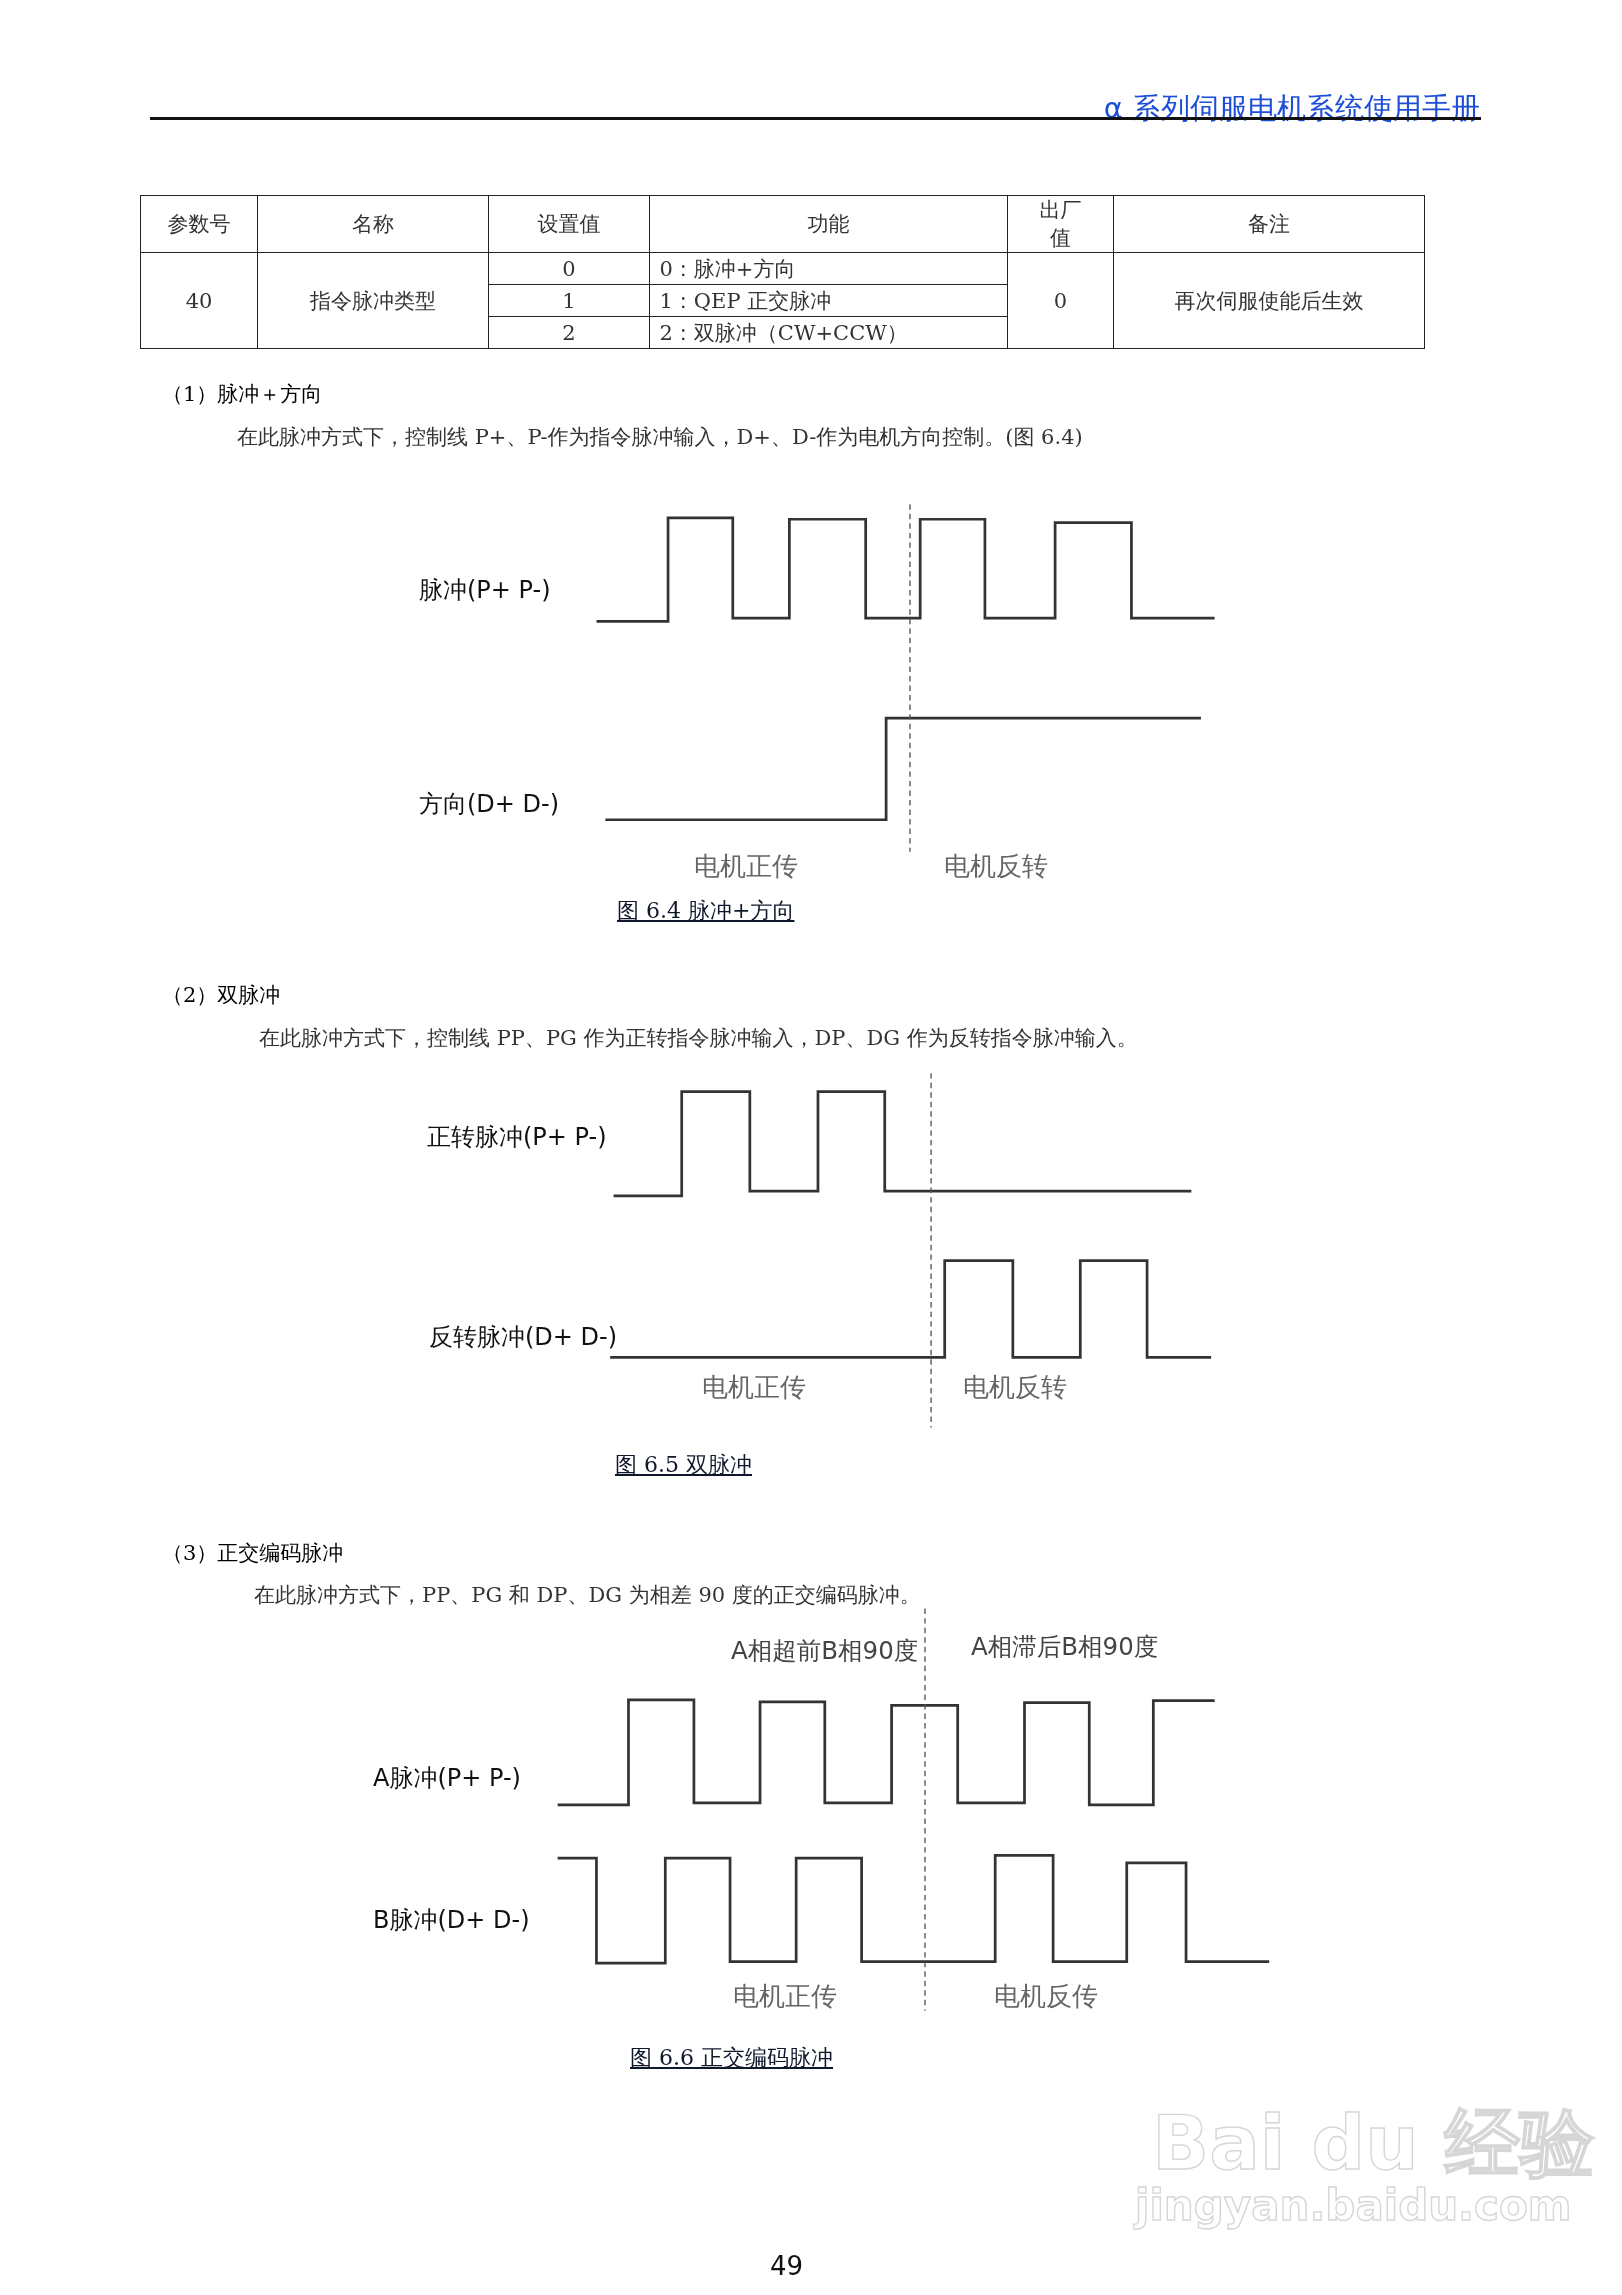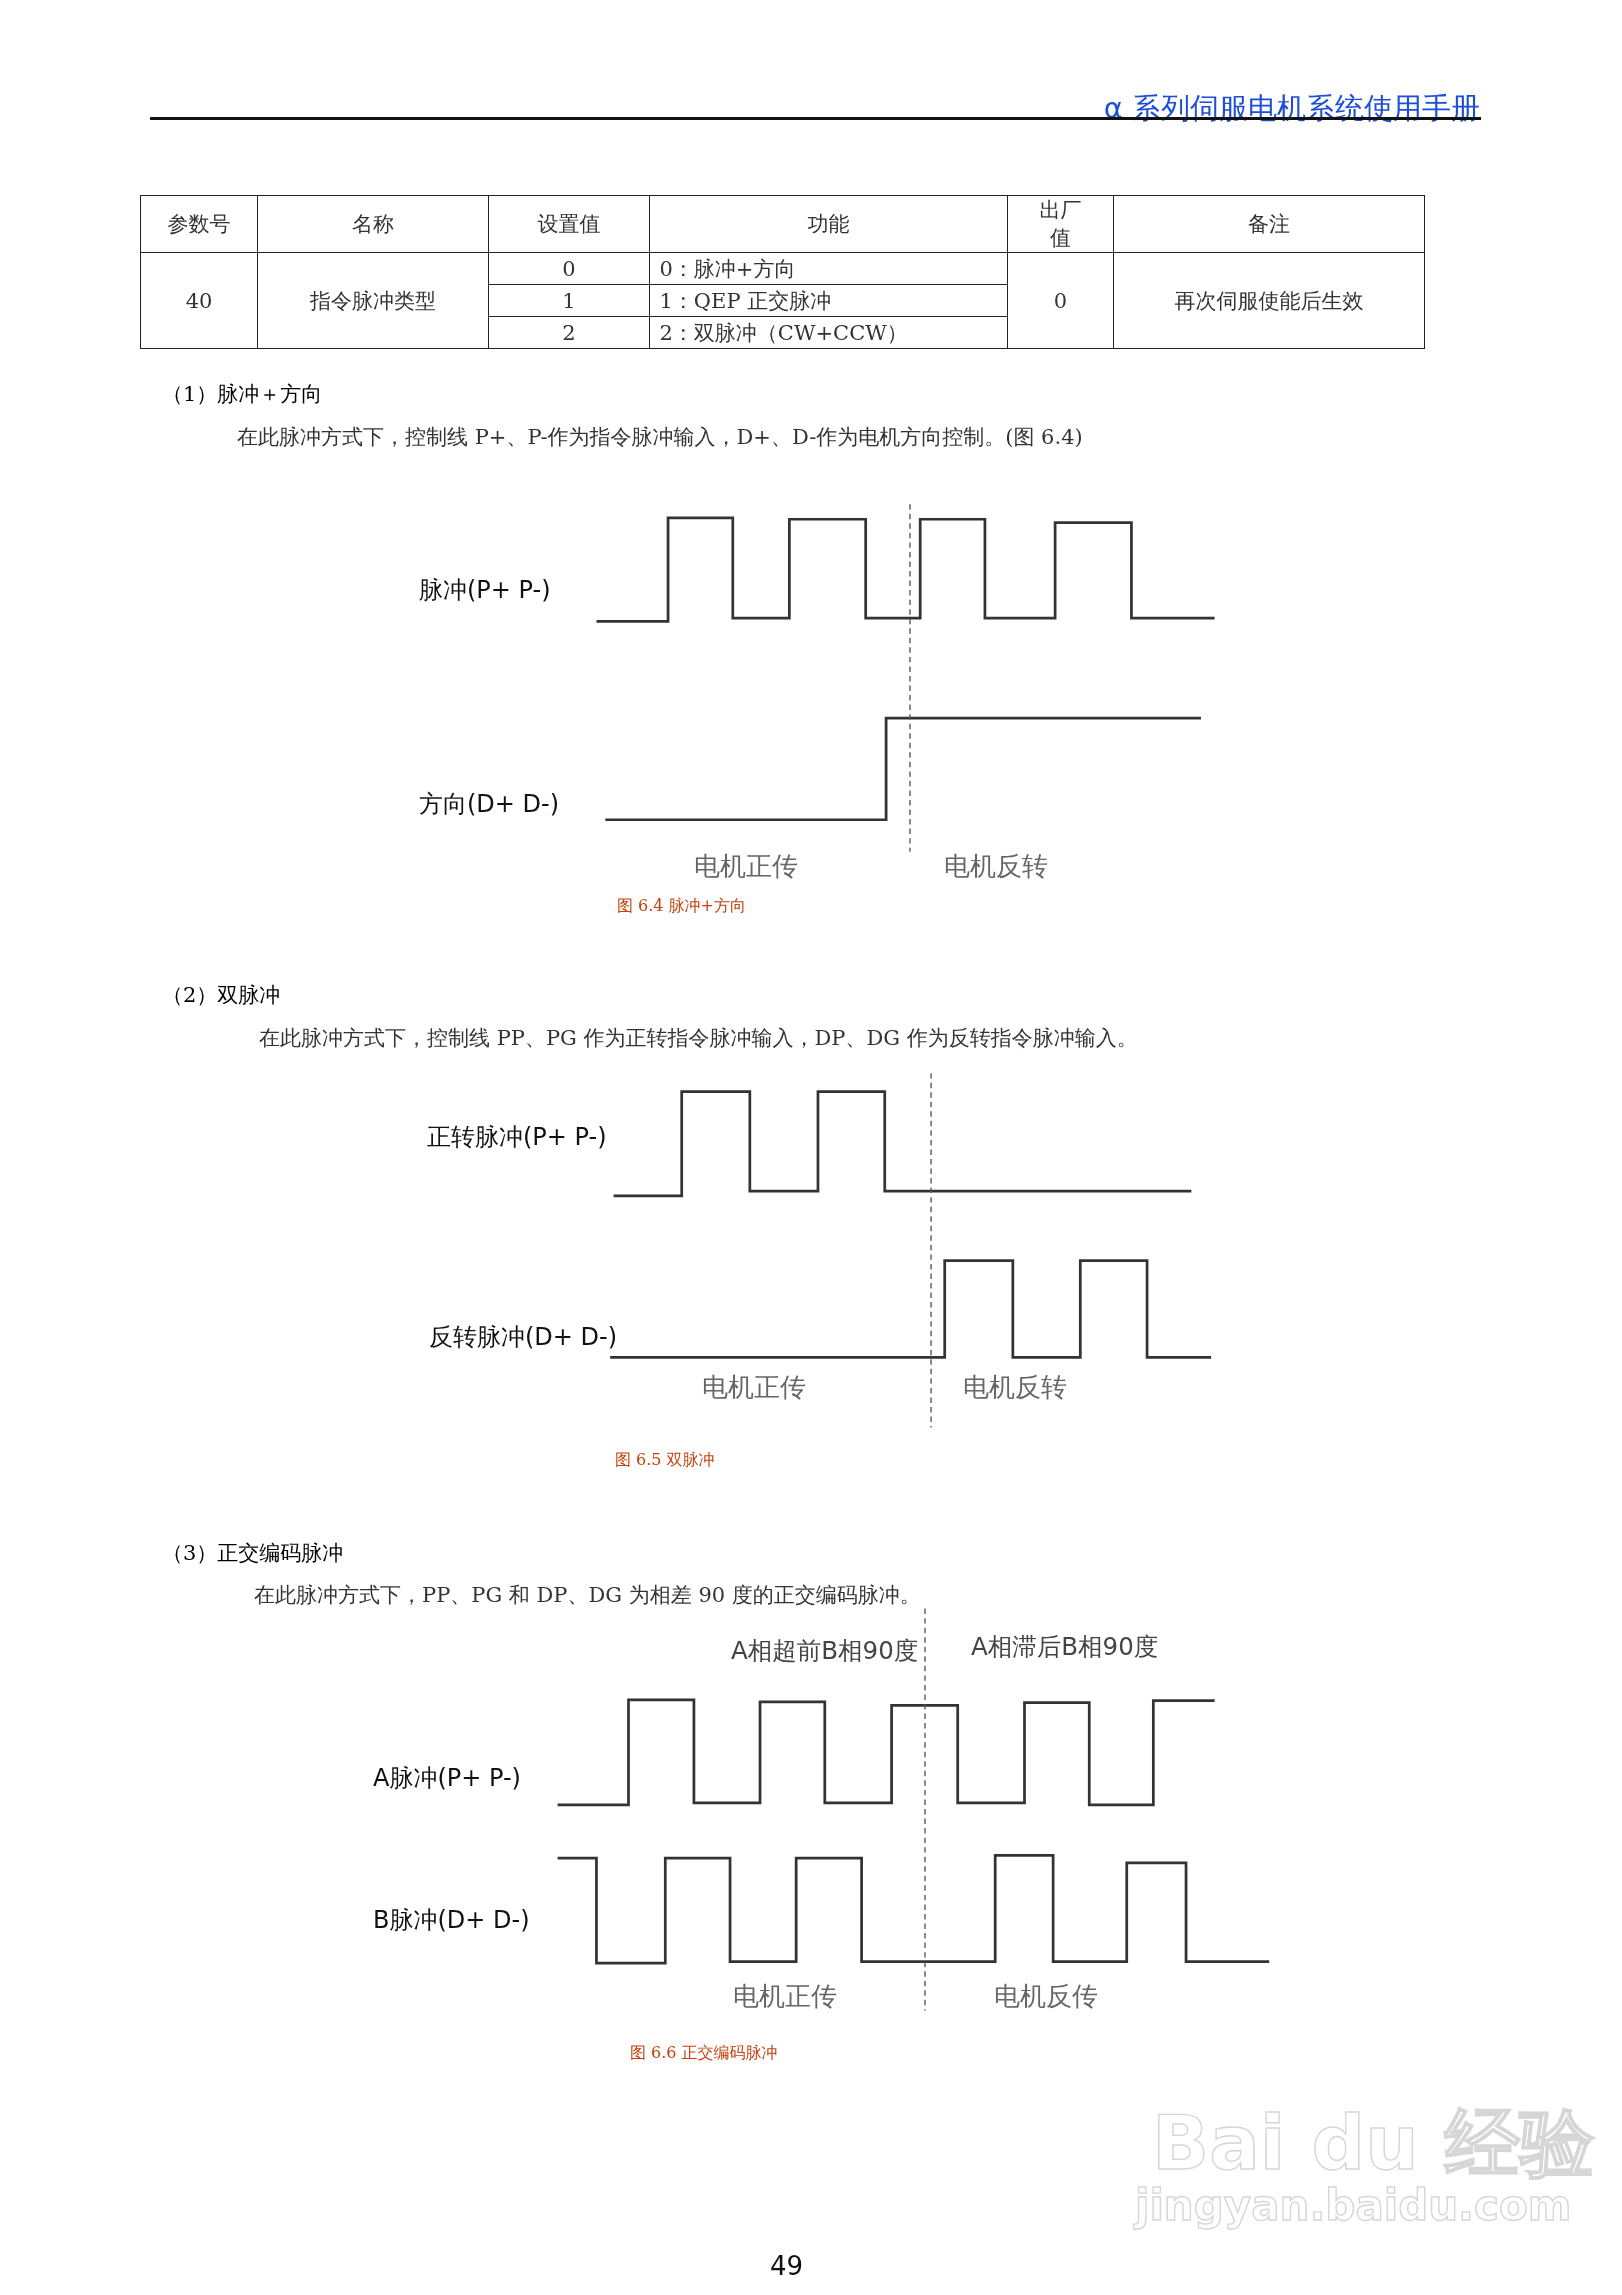--- a/index.html
+++ b/index.html
@@ -12,21 +12,21 @@
 
   table.param { position:absolute; left:140px; top:195px; width:1285px; border-collapse:collapse;
                 font-size:21px; color:#333; }
   table.param td, table.param th { border:1.4px solid #222; text-align:center; font-weight:normal;
                 height:31px; padding:0 23px; }
   table.param th { height:33px; }
   table.param td.func { text-align:left; padding-left:9.5px; }
 
   .sec-title { font-size:21px; color:#000000; white-space:nowrap; }
   .para { font-size:21px; color:#333; white-space:nowrap; }
-  .caption { font-size:16px; color:#c2410c; white-space:nowrap; }
+  .caption { font-size:22px; color:#0f172a; white-space:nowrap;text-decoration:underline; }
   .sig-label { font-family:"DejaVu Sans","Liberation Sans",sans-serif; font-weight:normal;
                font-size:24px; color:#111; white-space:nowrap; }
   .region-label { font-size:26px; color:#666; white-space:nowrap; }
   .phase-label { font-family:"DejaVu Sans","Liberation Sans",sans-serif; font-size:24.5px; color:#444; white-space:nowrap; }
   svg.wave { position:absolute; overflow:visible; }
   .page-num { font-family:"DejaVu Sans","Liberation Sans",sans-serif; font-size:26px; color:#111;margin-top:28px; }
   .wm { font-family:"DejaVu Sans","Liberation Sans",sans-serif; font-weight:bold; color:#fff;
         -webkit-text-stroke:1.4px #d6d6d6; white-space:nowrap; }
 </style>
 </head>

